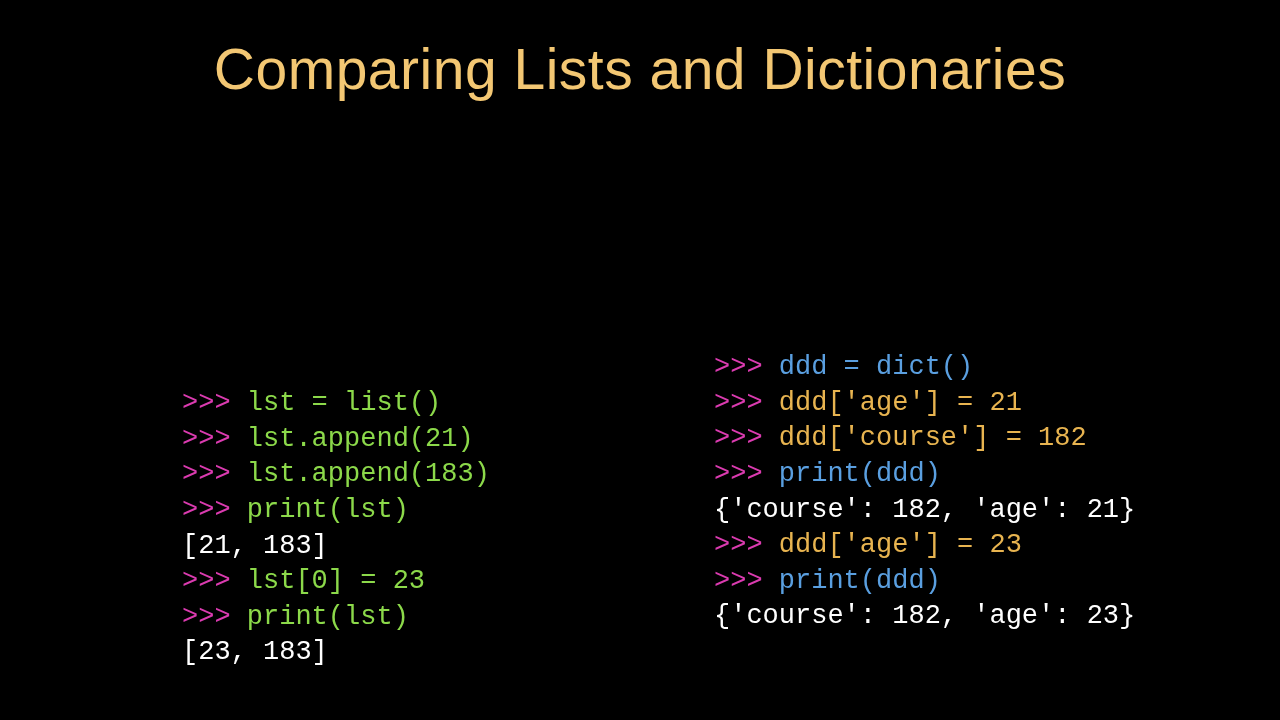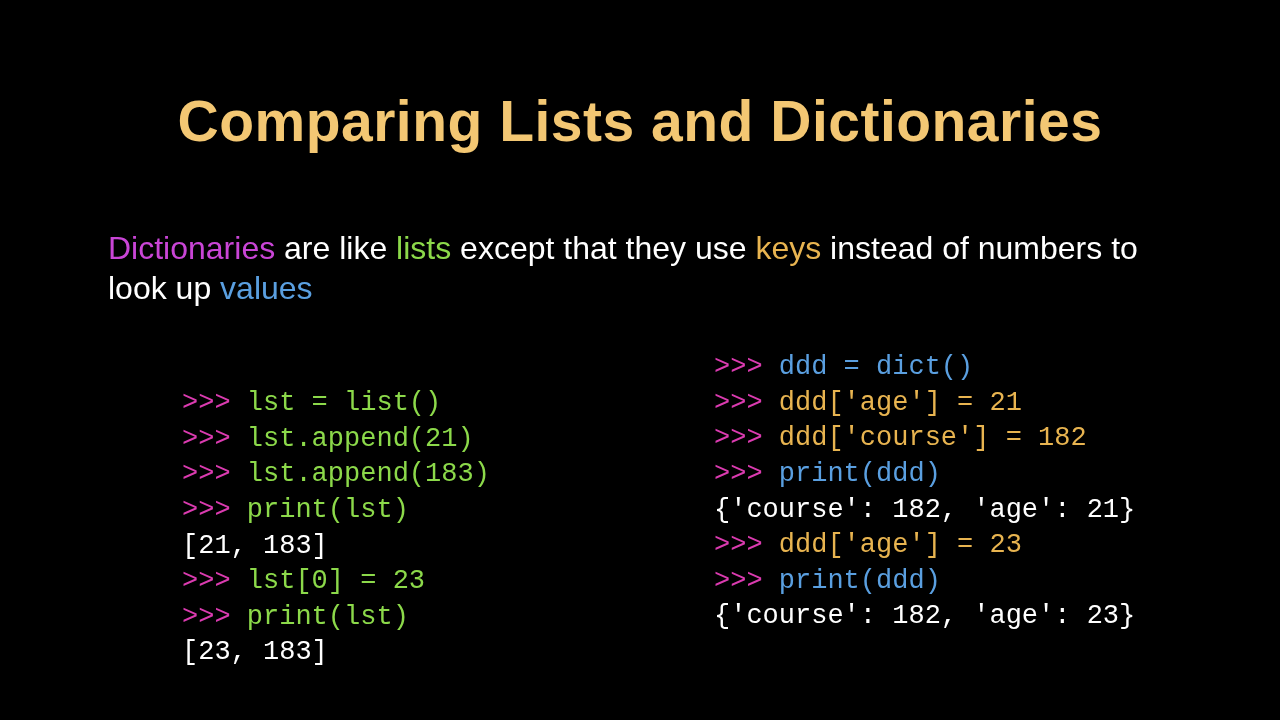--- a/index.html
+++ b/index.html
@@ -13,23 +13,23 @@
   }
   .slide {
     width: 1280px;
     height: 720px;
     position: relative;
     box-sizing: border-box;
   }
   .title {
     color: #f3c773;
     font-size: 57px;
-    font-weight: 700;
+    font-weight: 400;
     text-align: center;
-    padding-top: 88px;
+    padding-top: 36px;
     letter-spacing: 0.5px;
   }
   .subtitle {
     position: absolute;
     top: 228px;
     left: 108px;
     right: 80px;
     color: #ffffff;
     font-size: 32px;
     line-height: 1.25;
@@ -65,23 +65,20 @@
   .stmt-gold { color: #e8b450; }
   .out-white { color: #ffffff; }
 </style>
 </head>
 <body>
 
 <div class="slide">
 
   <div class="title">Comparing Lists and Dictionaries</div>
 
-  <div class="subtitle">
-    <span class="hl-dict">Dictionaries</span><span> are like </span><span class="hl-green">lists</span><span> except that they use </span><span class="hl-gold">keys</span><span> instead of numbers to look up </span><span class="hl-blue">values</span>
-  </div>
 
   <div class="code-left"><span class="prompt">&gt;&gt;&gt; </span><span class="stmt-green">lst = list()</span>
 <span class="prompt">&gt;&gt;&gt; </span><span class="stmt-green">lst.append(21)</span>
 <span class="prompt">&gt;&gt;&gt; </span><span class="stmt-green">lst.append(183)</span>
 <span class="prompt">&gt;&gt;&gt; </span><span class="stmt-green">print(lst)</span>
 <span class="out-white">[21, 183]</span>
 <span class="prompt">&gt;&gt;&gt; </span><span class="stmt-green">lst[0] = 23</span>
 <span class="prompt">&gt;&gt;&gt; </span><span class="stmt-green">print(lst)</span>
 <span class="out-white">[23, 183]</span></div>
 

